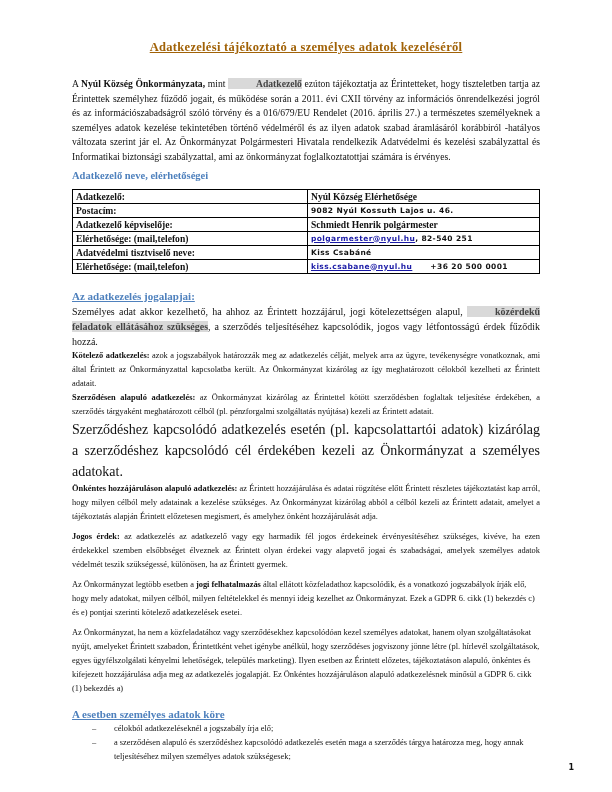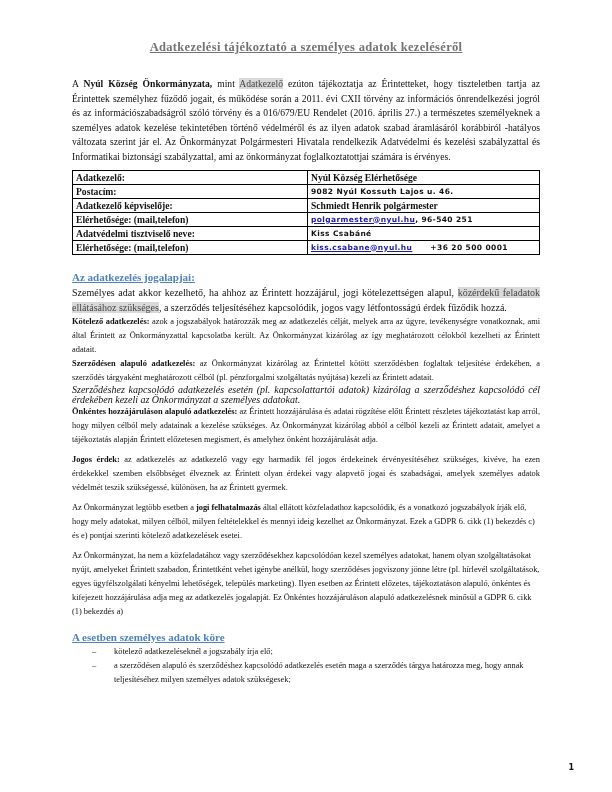--- a/index.html
+++ b/index.html
@@ -1,23 +1,23 @@
 <!DOCTYPE html>
 <html><head>
 <meta charset="utf-8">
 <style>
   html, body { margin: 0; padding: 0; background: #ffffff; }
   body { width: 612px; height: 792px; position: relative; overflow: hidden;
          font-family: "Liberation Serif", serif; color: #111; }
   .page { position: absolute; left: 72px; top: 40px; width: 468px; }
-  .title { text-align: center; font-weight: bold; color: #737373; font-size: 12.5px;
+  .title { text-align: center; font-weight: bold; color: #a16207; font-size: 12.5px;
            text-decoration: underline; letter-spacing: 0.3px; margin: 0 0 22px 0; }
   p { margin: 0; font-size: 9.6px; line-height: 14.6px; text-align: justify; }
   .intro { margin-bottom: 5px; }
-  .hl { background: #d9d9d9; color: #444; font-weight: normal; }
+  .hl { background: #d9d9d9; color: #444; font-weight: bold; padding-left: 28px; }
   .h2 { color: #4f81bd; font-weight: bold; font-size: 10.5px; margin: 4px 0 8px 0; }
   .h2b { color: #4f81bd; font-weight: bold; font-size: 11px; margin: 6px 0 2px 0; text-decoration: underline; }
   table { border-collapse: collapse; width: 468px; font-size: 9.6px; }
   td { border: 1px solid #000; padding: 0 3px; height: 13px; line-height: 13px; }
   td.l { width: 228px; }
   .sans { font-family: "DejaVu Sans", sans-serif; font-size: 7.5px; letter-spacing: 0.4px; font-weight: bold; }
   a.link { color: #1a1aa6; text-decoration: underline; }
   .bold { font-weight: bold; }
   .gap { height: 6px; }
   ul.dash { list-style: none; margin: 0; padding: 0 0 0 20px; font-size: 9.6px; line-height: 14.6px; }
@@ -27,70 +27,71 @@
              font-family: "DejaVu Sans", sans-serif; }
 </style>
 </head>
 <body>
 
 <div class="page">
   <div class="title">Adatkezelési tájékoztató a személyes adatok kezeléséről</div>
 
   <p class="intro"><span>A </span><span class="bold">Nyúl Község Önkormányzata,</span><span> mint </span><span class="hl">Adatkezelő</span><span> ezúton tájékoztatja az Érintetteket, hogy tiszteletben tartja az Érintettek személyhez fűződő jogait, és működése során a 2011. évi CXII törvény az információs önrendelkezési jogról és az információszabadságról szóló törvény és a 016/679/EU Rendelet (2016. április 27.) a természetes személyeknek a személyes adatok kezelése tekintetében történő védelméről és az ilyen adatok szabad áramlásáról korábbiról -hatályos változata szerint jár el. Az Önkormányzat Polgármesteri Hivatala rendelkezik Adatvédelmi és kezelési szabályzattal és Informatikai biztonsági szabályzattal, ami az önkormányzat foglalkoztatottjai számára is érvényes.</span></p>
 
+  <div class="h2">Adatkezelő neve, elérhetőségei</div>
 
   <table>
     <tbody>
         <tr>
       <td class="l bold">Adatkezelő:</td>
       <td class="bold">Nyúl Község Elérhetősége</td>
     </tr>
     <tr>
       <td class="l bold">Postacím:</td>
       <td class="sans">9082 Nyúl Kossuth Lajos u. 46.</td>
     </tr>
     <tr>
       <td class="l bold">Adatkezelő képviselője:</td>
       <td class="bold">Schmiedt Henrik polgármester</td>
     </tr>
     <tr>
       <td class="l bold">Elérhetősége: (mail,telefon)</td>
-      <td class="sans"><a class="link">polgarmester@nyul.hu</a><span>, 96-540 251</span></td>
+      <td class="sans"><a class="link">polgarmester@nyul.hu</a><span>, 82-540 251</span></td>
     </tr>
     <tr>
       <td class="l bold">Adatvédelmi tisztviselő neve:</td>
       <td class="sans">Kiss Csabáné</td>
     </tr>
     <tr>
       <td class="l bold">Elérhetősége: (mail,telefon)</td>
       <td class="sans"><a class="link">kiss.csabane@nyul.hu</a><span style="margin-left:18px">+36 20 500 0001</span></td>
     </tr>
   </tbody>
     </table>
 
   <div style="height:10px"></div>
   <div class="h2b">Az adatkezelés jogalapjai:</div>
 
   <p style="font-size:10px;line-height:15px;"><span>Személyes adat akkor kezelhető, ha ahhoz az Érintett hozzájárul, jogi kötelezettségen alapul, </span><span class="hl">közérdekű feladatok ellátásához szükséges</span><span>, a szerződés teljesítéséhez kapcsolódik, jogos vagy létfontosságú érdek fűződik hozzá.</span></p>
 
   <p style="font-size:8.4px;line-height:14px;"><span class="bold">Kötelező adatkezelés:</span><span> azok a jogszabályok határozzák meg az adatkezelés célját, melyek arra az ügyre, tevékenységre vonatkoznak, ami által Érintett az Önkormányzattal kapcsolatba került. Az Önkormányzat kizárólag az így meghatározott célokból kezelheti az Érintett adatait.</span></p>
   <p style="font-size:8.4px;line-height:14px;"><span class="bold">Szerződésen alapuló adatkezelés:</span><span> az Önkormányzat kizárólag az Érintettel kötött szerződésben foglaltak teljesítése érdekében, a szerződés tárgyaként meghatározott célból (pl. pénzforgalmi szolgáltatás nyújtása) kezeli az Érintett adatait.</span></p>
-  <p style="font-size:10px;line-height:10px;font-style:italic;"><span>Szerződéshez kapcsolódó adatkezelés esetén (pl. kapcsolattartói adatok) kizárólag a szerződéshez kapcsolódó cél érdekében kezeli az Önkormányzat a személyes adatokat.</span></p>
+  <p style="font-size:14px;line-height:21px;"><span>Szerződéshez kapcsolódó adatkezelés esetén (pl. kapcsolattartói adatok) kizárólag a szerződéshez kapcsolódó cél érdekében kezeli az Önkormányzat a személyes adatokat.</span></p>
   <p style="font-size:8.4px;line-height:14px;"><span class="bold">Önkéntes hozzájáruláson alapuló adatkezelés:</span><span> az Érintett hozzájárulása és adatai rögzítése előtt Érintett részletes tájékoztatást kap arról, hogy milyen célból mely adatainak a kezelése szükséges. Az Önkormányzat kizárólag abból a célból kezeli az Érintett adatait, amelyet a tájékoztatás alapján Érintett előzetesen megismert, és amelyhez önként hozzájárulását adja.</span></p>
 
   <div class="gap"></div>
   <p style="font-size:8.4px;line-height:14px;"><span class="bold">Jogos érdek:</span><span> az adatkezelés az adatkezelő vagy egy harmadik fél jogos érdekeinek érvényesítéséhez szükséges, kivéve, ha ezen érdekekkel szemben elsőbbséget élveznek az Érintett olyan érdekei vagy alapvető jogai és szabadságai, amelyek személyes adatok védelmét teszik szükségessé, különösen, ha az Érintett gyermek.</span></p>
 
   <div class="gap"></div>
   <p style="font-size:8.4px;line-height:14px;text-align:left;"><span>Az Önkormányzat legtöbb esetben a </span><span class="bold">jogi felhatalmazás</span><span> által ellátott közfeladathoz kapcsolódik, és a vonatkozó jogszabályok írják elő, hogy mely adatokat, milyen célból, milyen feltételekkel és mennyi ideig kezelhet az Önkormányzat. Ezek a GDPR 6. cikk (1) bekezdés c) és e) pontjai szerinti kötelező adatkezelések esetei.</span></p>
 
   <div class="gap"></div>
   <p style="font-size:8.4px;line-height:14px;text-align:left;">Az Önkormányzat, ha nem a közfeladatához vagy szerződésekhez kapcsolódóan kezel személyes adatokat, hanem olyan szolgáltatásokat nyújt, amelyeket Érintett szabadon, Érintettként vehet igénybe anélkül, hogy szerződéses jogviszony jönne létre (pl. hírlevél szolgáltatások, egyes ügyfélszolgálati kényelmi lehetőségek, település marketing). Ilyen esetben az Érintett előzetes, tájékoztatáson alapuló, önkéntes és kifejezett hozzájárulása adja meg az adatkezelés jogalapját. Ez Önkéntes hozzájáruláson alapuló adatkezelésnek minősül a GDPR 6. cikk (1) bekezdés a)</p>
 
   <div class="gap"></div>
   <div class="h2b">A esetben személyes adatok köre</div>
   <ul class="dash" style="font-size:8.4px;line-height:14px;">
-    <li>kötelező adatkezeléseknél a jogszabály írja elő;</li>
+    <li>célokból adatkezeléseknél a jogszabály írja elő;</li>
     <li>a szerződésen alapuló és szerződéshez kapcsolódó adatkezelés esetén maga a szerződés tárgya határozza meg, hogy annak teljesítéséhez milyen személyes adatok szükségesek;</li>
   </ul>
 </div>
 
 <div class="pagenum">1</div>
 
 </body></html>

